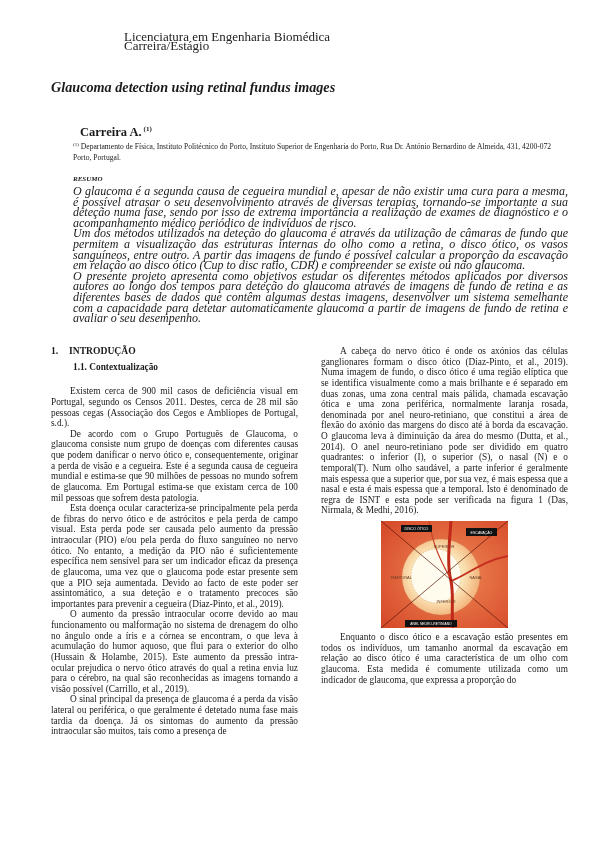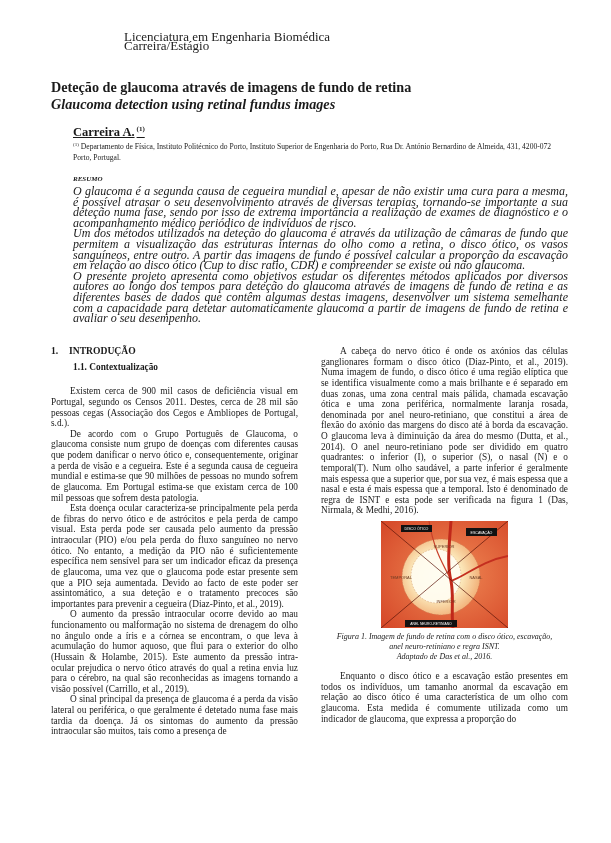--- a/index.html
+++ b/index.html
@@ -4,21 +4,21 @@
 <style>
   html, body { margin: 0; padding: 0; background: #ffffff; }
   body {
     width: 611px; height: 843px; position: relative; overflow: hidden;
     font-family: "Liberation Serif", "DejaVu Serif", serif; color: #1a1a1a;
   }
   .header-block { position: absolute; left: 86px; top: 32px; font-size: 13px; line-height: 9px; color: #222; margin-left: 38px; }
   .title-block { position: absolute; left: 51px; top: 79px; width: 520px; }
   .title-pt { font-size: 14.2px; font-weight: bold; line-height: 17px; margin: 0; }
   .title-en { font-size: 14.2px; font-weight: bold; font-style: italic; line-height: 17px; margin: 0; }
-  .author { position: absolute; left: 73px; top: 125px; font-size: 12.5px; font-weight: bold; text-decoration: underline; }
+  .author { position: absolute; left: 80px; top: 125px; font-size: 12.5px; font-weight: bold; }
   .author sup { font-size: 7px; vertical-align: 5px; margin-left: 2px; }
   .affiliation { position: absolute; left: 73px; top: 140px; width: 495px; font-size: 7.6px; line-height: 10.6px; }
   .affiliation sup { font-size: 5px; vertical-align: 3px; margin-right: 2px; }
   .resumo-label { position: absolute; left: 73px; top: 175px; font-size: 7px; font-weight: bold; font-style: italic; }
   .abstract { position: absolute; left: 73px; top: 186px; width: 495px; font-size: 12px; line-height: 10.6px; font-style: italic; text-align: justify; }
   .abstract p { margin: 0; }
   .col { position: absolute; top: 346px; width: 247px; font-size: 9.3px; line-height: 10.62px; text-align: justify; }
   .col-left { left: 51px; }
   .col-right { left: 321px; }
   .col p { margin: 0; }
@@ -33,21 +33,20 @@
 </style>
 </head>
 <body>
 
 <div class="header-block">
   <div>Licenciatura em Engenharia Biomédica</div>
   <div>Carreira/Estágio</div>
 </div>
 
 <div class="title-block">
-  <p class="title-pt">Deteção de glaucoma através de imagens de fundo de retina</p>
   <p class="title-en">Glaucoma detection using retinal fundus images</p>
 </div>
 
 <div class="author">
   <span>Carreira A.</span><sup>(1)</sup>
 </div>
 
 <div class="affiliation">
   <sup>(1)</sup><span>Departamento de Física, Instituto Politécnico do Porto, Instituto Superior de Engenharia do Porto, Rua Dr. António Bernardino de Almeida, 431, 4200-072 Porto, Portugal.</span>
 </div>
@@ -104,20 +103,15 @@
       <text x="100.5" y="12.6" font-size="3.6" fill="#fff" text-anchor="middle" font-family="Liberation Sans, sans-serif">ESCAVAÇÃO</text>
       <text x="63" y="27" font-size="4" fill="#6a3a22" text-anchor="middle" font-family="Liberation Sans, sans-serif">SUPERIOR</text>
       <text x="20" y="58" font-size="4" fill="#6a3a22" text-anchor="middle" font-family="Liberation Sans, sans-serif">TEMPORAL</text>
       <text x="95" y="58" font-size="4" fill="#6a3a22" text-anchor="middle" font-family="Liberation Sans, sans-serif">NASAL</text>
       <text x="65" y="82" font-size="4" fill="#6a3a22" text-anchor="middle" font-family="Liberation Sans, sans-serif">INFERIOR</text>
       <rect x="24" y="99" width="52" height="7" fill="#111"></rect>
       <text x="50" y="104.2" font-size="3.4" fill="#fff" text-anchor="middle" font-family="Liberation Sans, sans-serif">ANEL NEURO-RETINIANO</text>
     </svg>
   </div>
 
-  <div class="caption">
-    <span>Figura 1. Imagem de fundo de retina com o disco ótico, escavação,</span>
-    <span>anel neuro-retiniano e regra ISNT.</span>
-    <span>Adaptado de Das et al., 2016.</span>
-  </div>
 
   <p class="indent">Enquanto o disco ótico e a escavação estão presentes em todos os indivíduos, um tamanho anormal da escavação em relação ao disco ótico é uma característica de um olho com glaucoma. Esta medida é comumente utilizada como um indicador de glaucoma, que expressa a proporção do</p>
 </div>
 
 </body></html>

